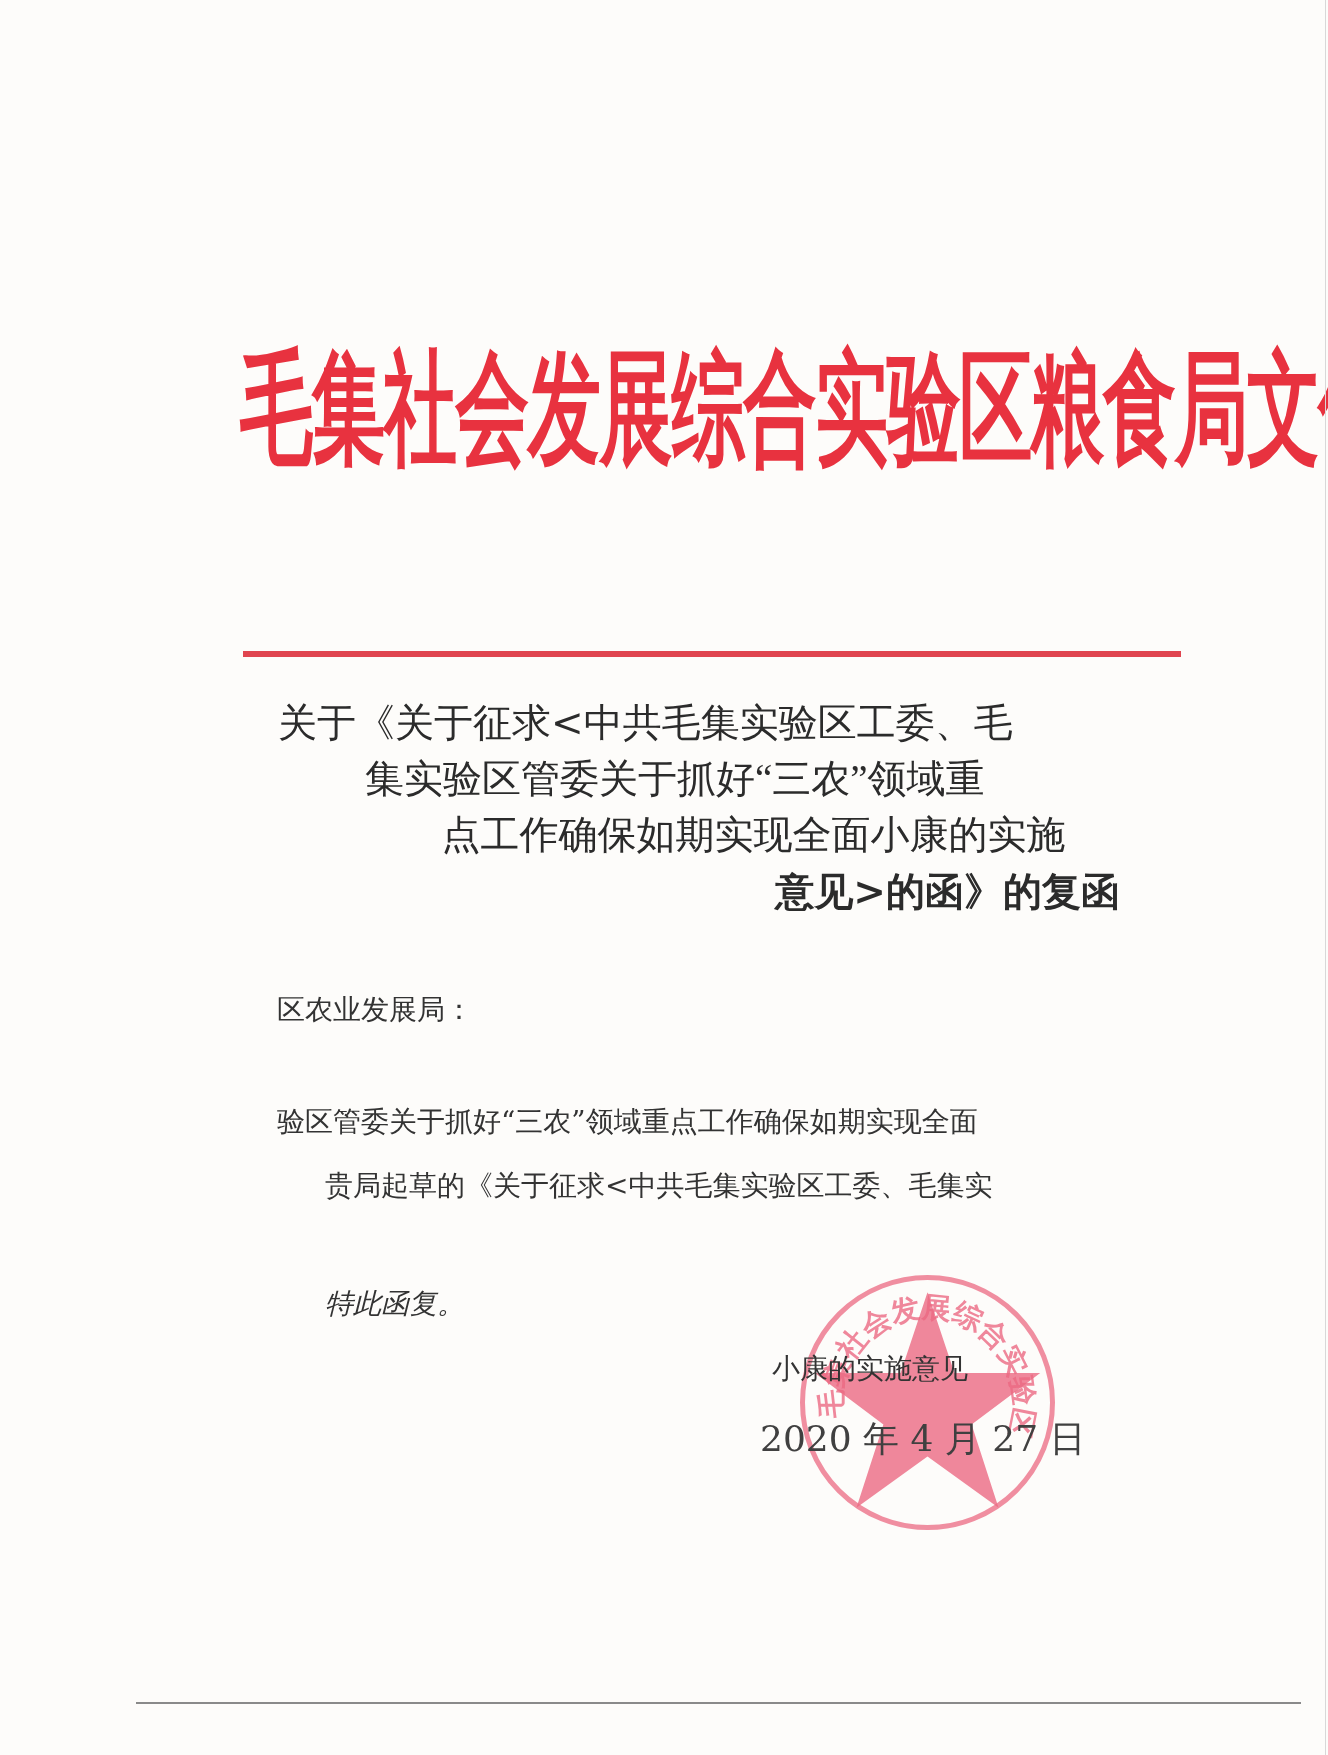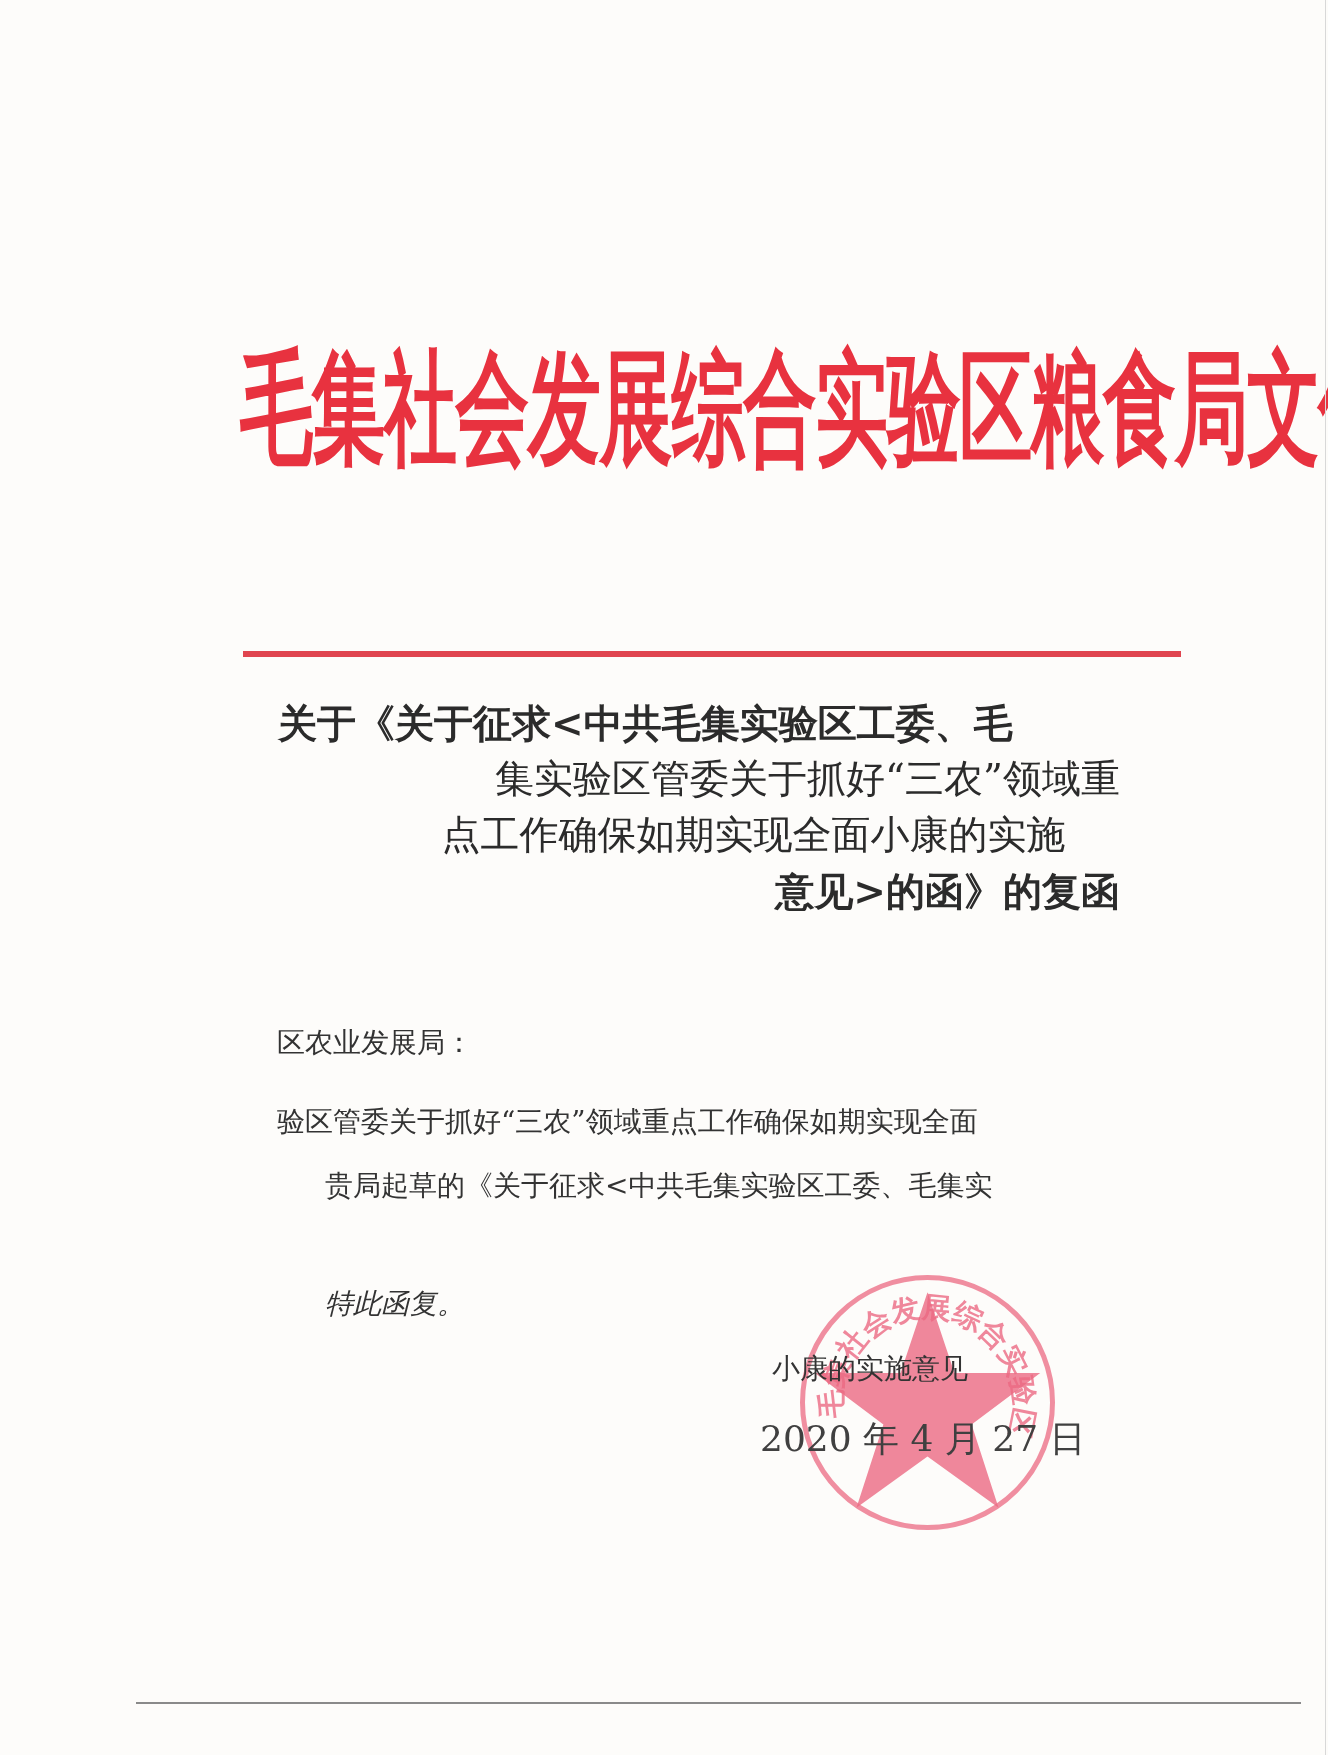--- a/index.html
+++ b/index.html
@@ -58,29 +58,29 @@
       width: 920px;
       text-align: center;
       font-size: 39px;
       line-height: 56px;
       color: #2b2b2b;
     }
     .title-line {
       display: block;
       white-space: nowrap;
     }
-    .title-line.l1 { text-align: left; padding-left: 78px; font-weight: bold; }
-    .title-line.l2 { text-align: right; padding-left: 165px; }
+    .title-line.l1 { text-align: left; padding-left: 78px; }
+    .title-line.l2 { text-align: left; padding-left: 165px; font-family: Liberation Serif, serif; }
     .title-line.l3 { text-align: center; padding-left: 187px; }
     .title-line.l4 { text-align: right; padding-left: 357px; font-weight: bold; }
 
     .salutation {
       position: absolute;
       left: 277px;
-      top: 1024px;
+      top: 991px;
       font-size: 28px;
       color: #333;
       white-space: nowrap;
     }
     .body-text {
       position: absolute;
       left: 277px;
       top: 1090px;
       width: 860px;
       font-size: 28px;

